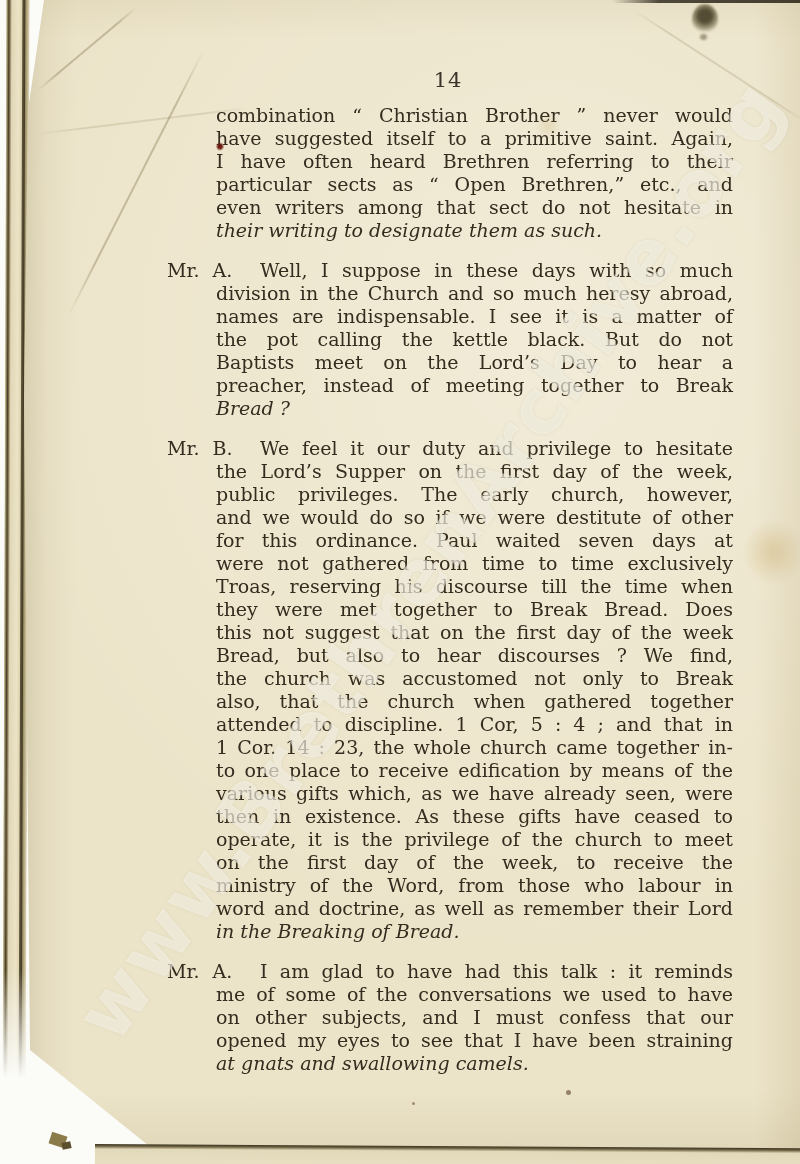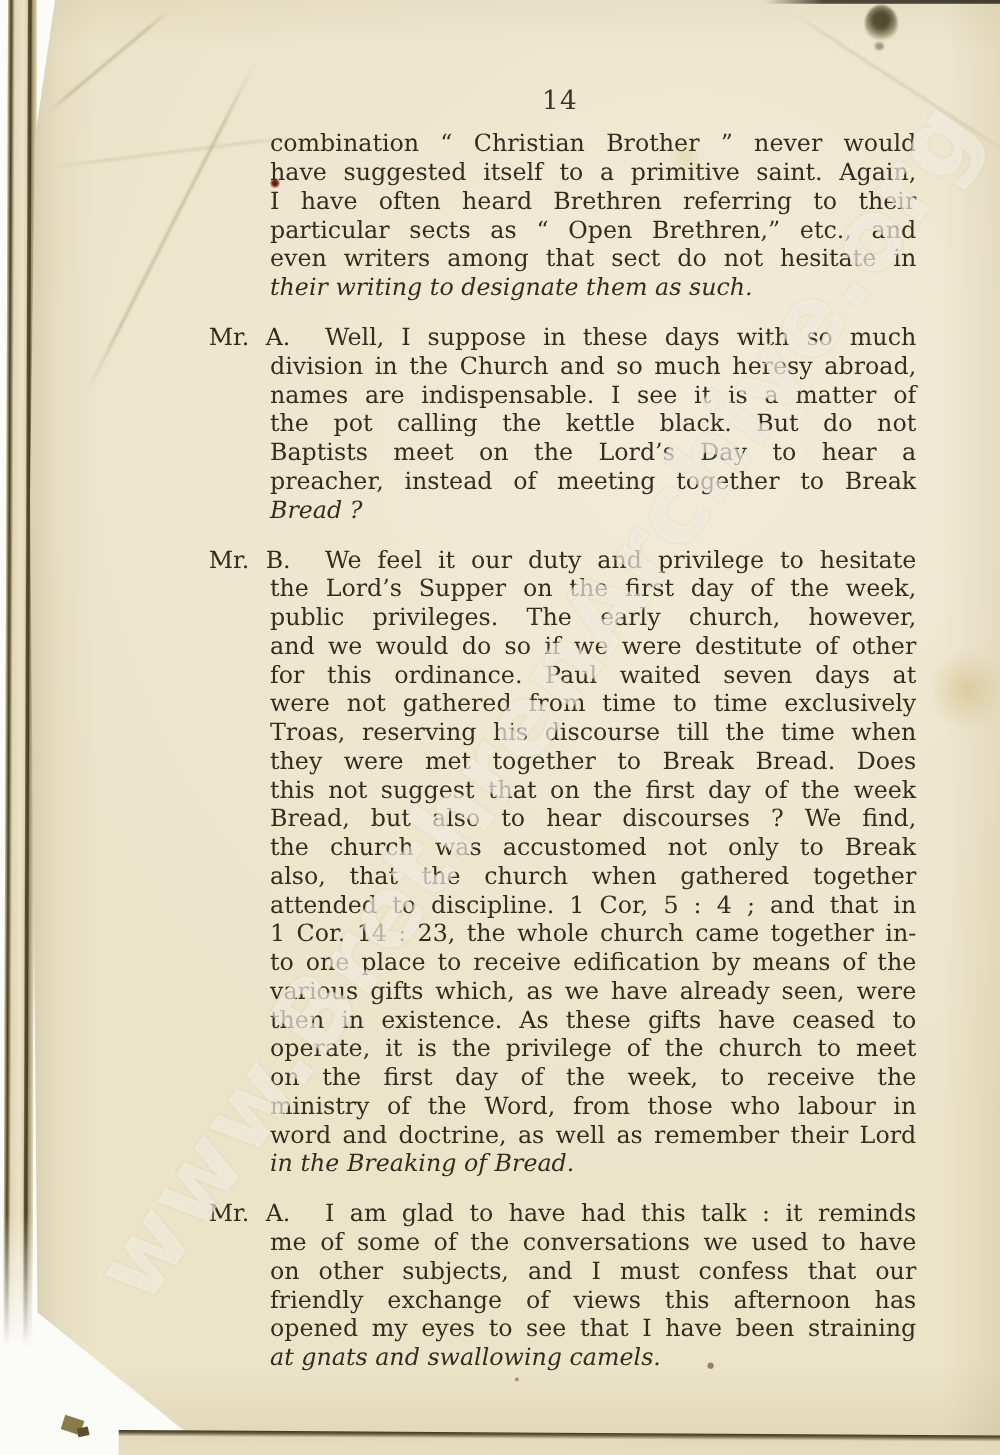--- a/index.html
+++ b/index.html
@@ -154,21 +154,20 @@
         <div class="line">on the first day of the week, to receive the</div>
         <div class="line">ministry of the Word, from those who labour in</div>
         <div class="line">word and doctrine, as well as remember their Lord</div>
         <div class="line last">in the Breaking of Bread.</div>
       </div>
       <div class="para">
         <span class="speaker">Mr. A.</span>
         <div class="line first">I am glad to have had this talk : it reminds</div>
         <div class="line">me of some of the conversations we used to have</div>
         <div class="line">on other subjects, and I must confess that our</div>
-        <div class="line">friendly exchange of views this afternoon has</div>
         <div class="line">opened my eyes to see that I have been straining</div>
         <div class="line last">at gnats and swallowing camels.</div>
       </div>
     </div>
 </div>
 
 <div class="spot blemish"></div>
 <div class="spot blemish-dot"></div>
 <div class="spot red-speck"></div>
 <div class="spot foxing1"></div>

